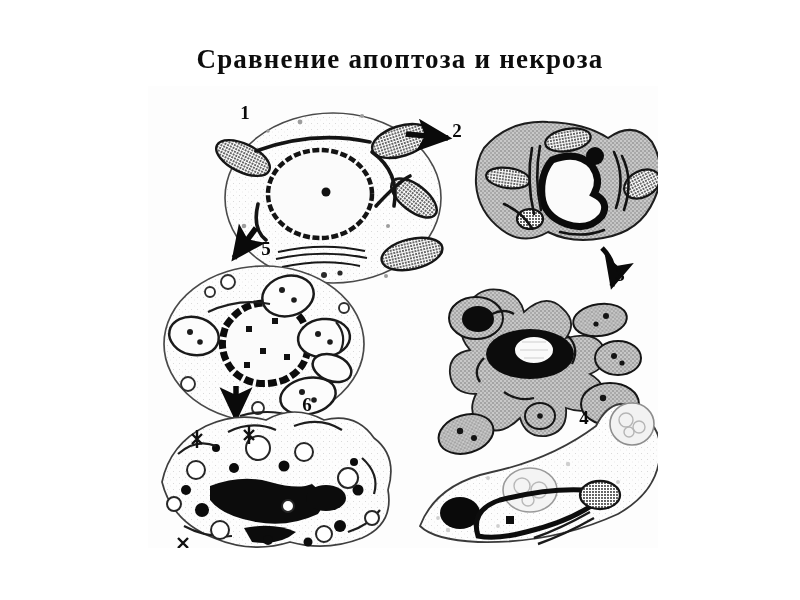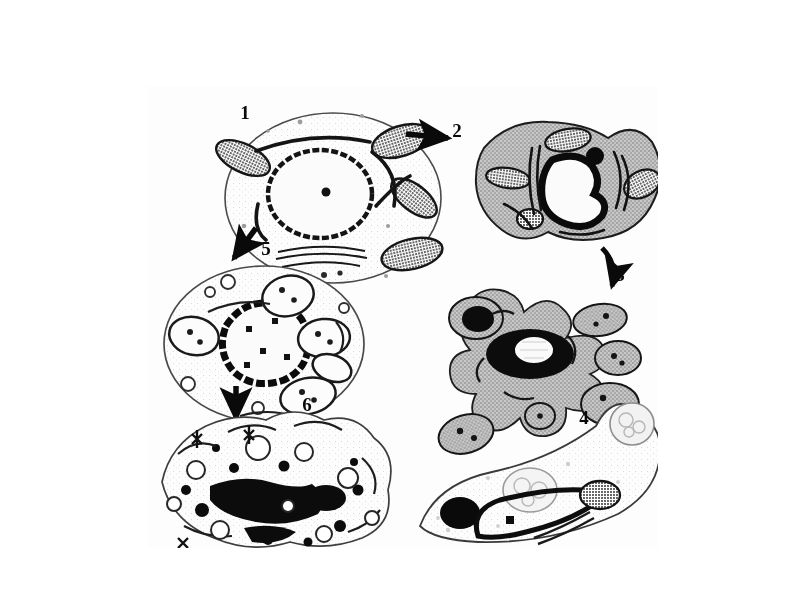--- a/index.html
+++ b/index.html
@@ -39,20 +39,21 @@
     font-weight:bold;
     font-size:19px;
     fill:#0a0a0a;
   }
 </style>
 </head>
 <body>
 
 <div class="slide">
 
+  <div class="slide-title">Сравнение апоптоза и некроза</div>
 
   <div class="figure-panel">
     <svg width="510" height="462" viewBox="0 0 510 462" xmlns="http://www.w3.org/2000/svg">
 
       <defs>
 
         <pattern id="dense" width="4" height="4" patternUnits="userSpaceOnUse">
           <rect width="4" height="4" fill="#c9c9c9"></rect>
           <circle cx="1" cy="1" r="0.75" fill="#6d6d6d"></circle>
           <circle cx="3" cy="3" r="0.75" fill="#7d7d7d"></circle>

